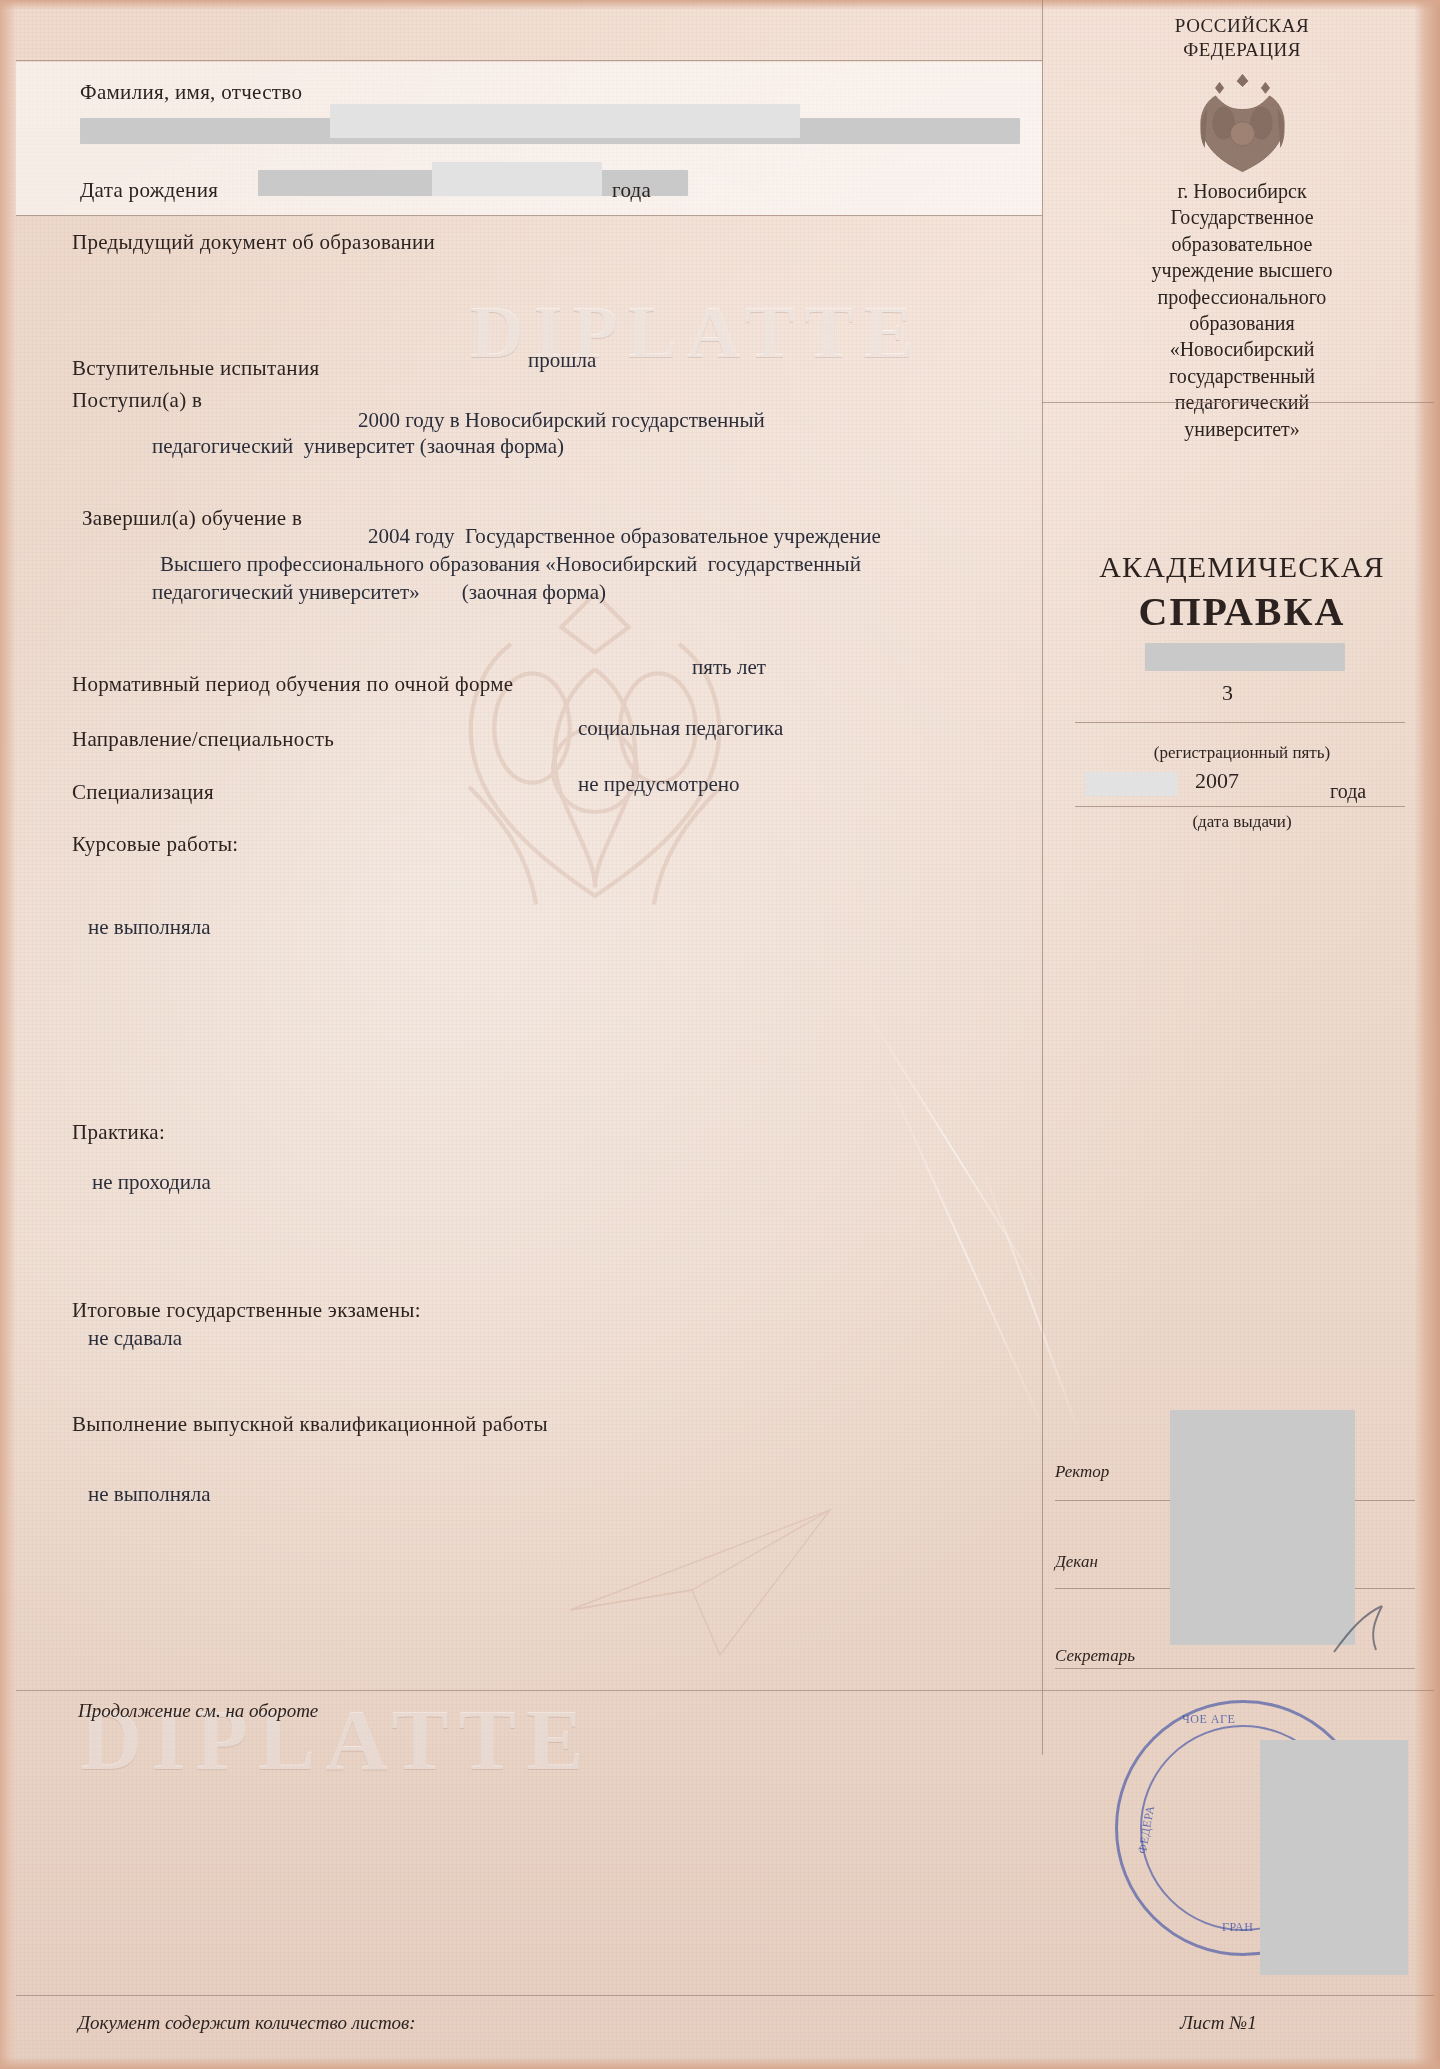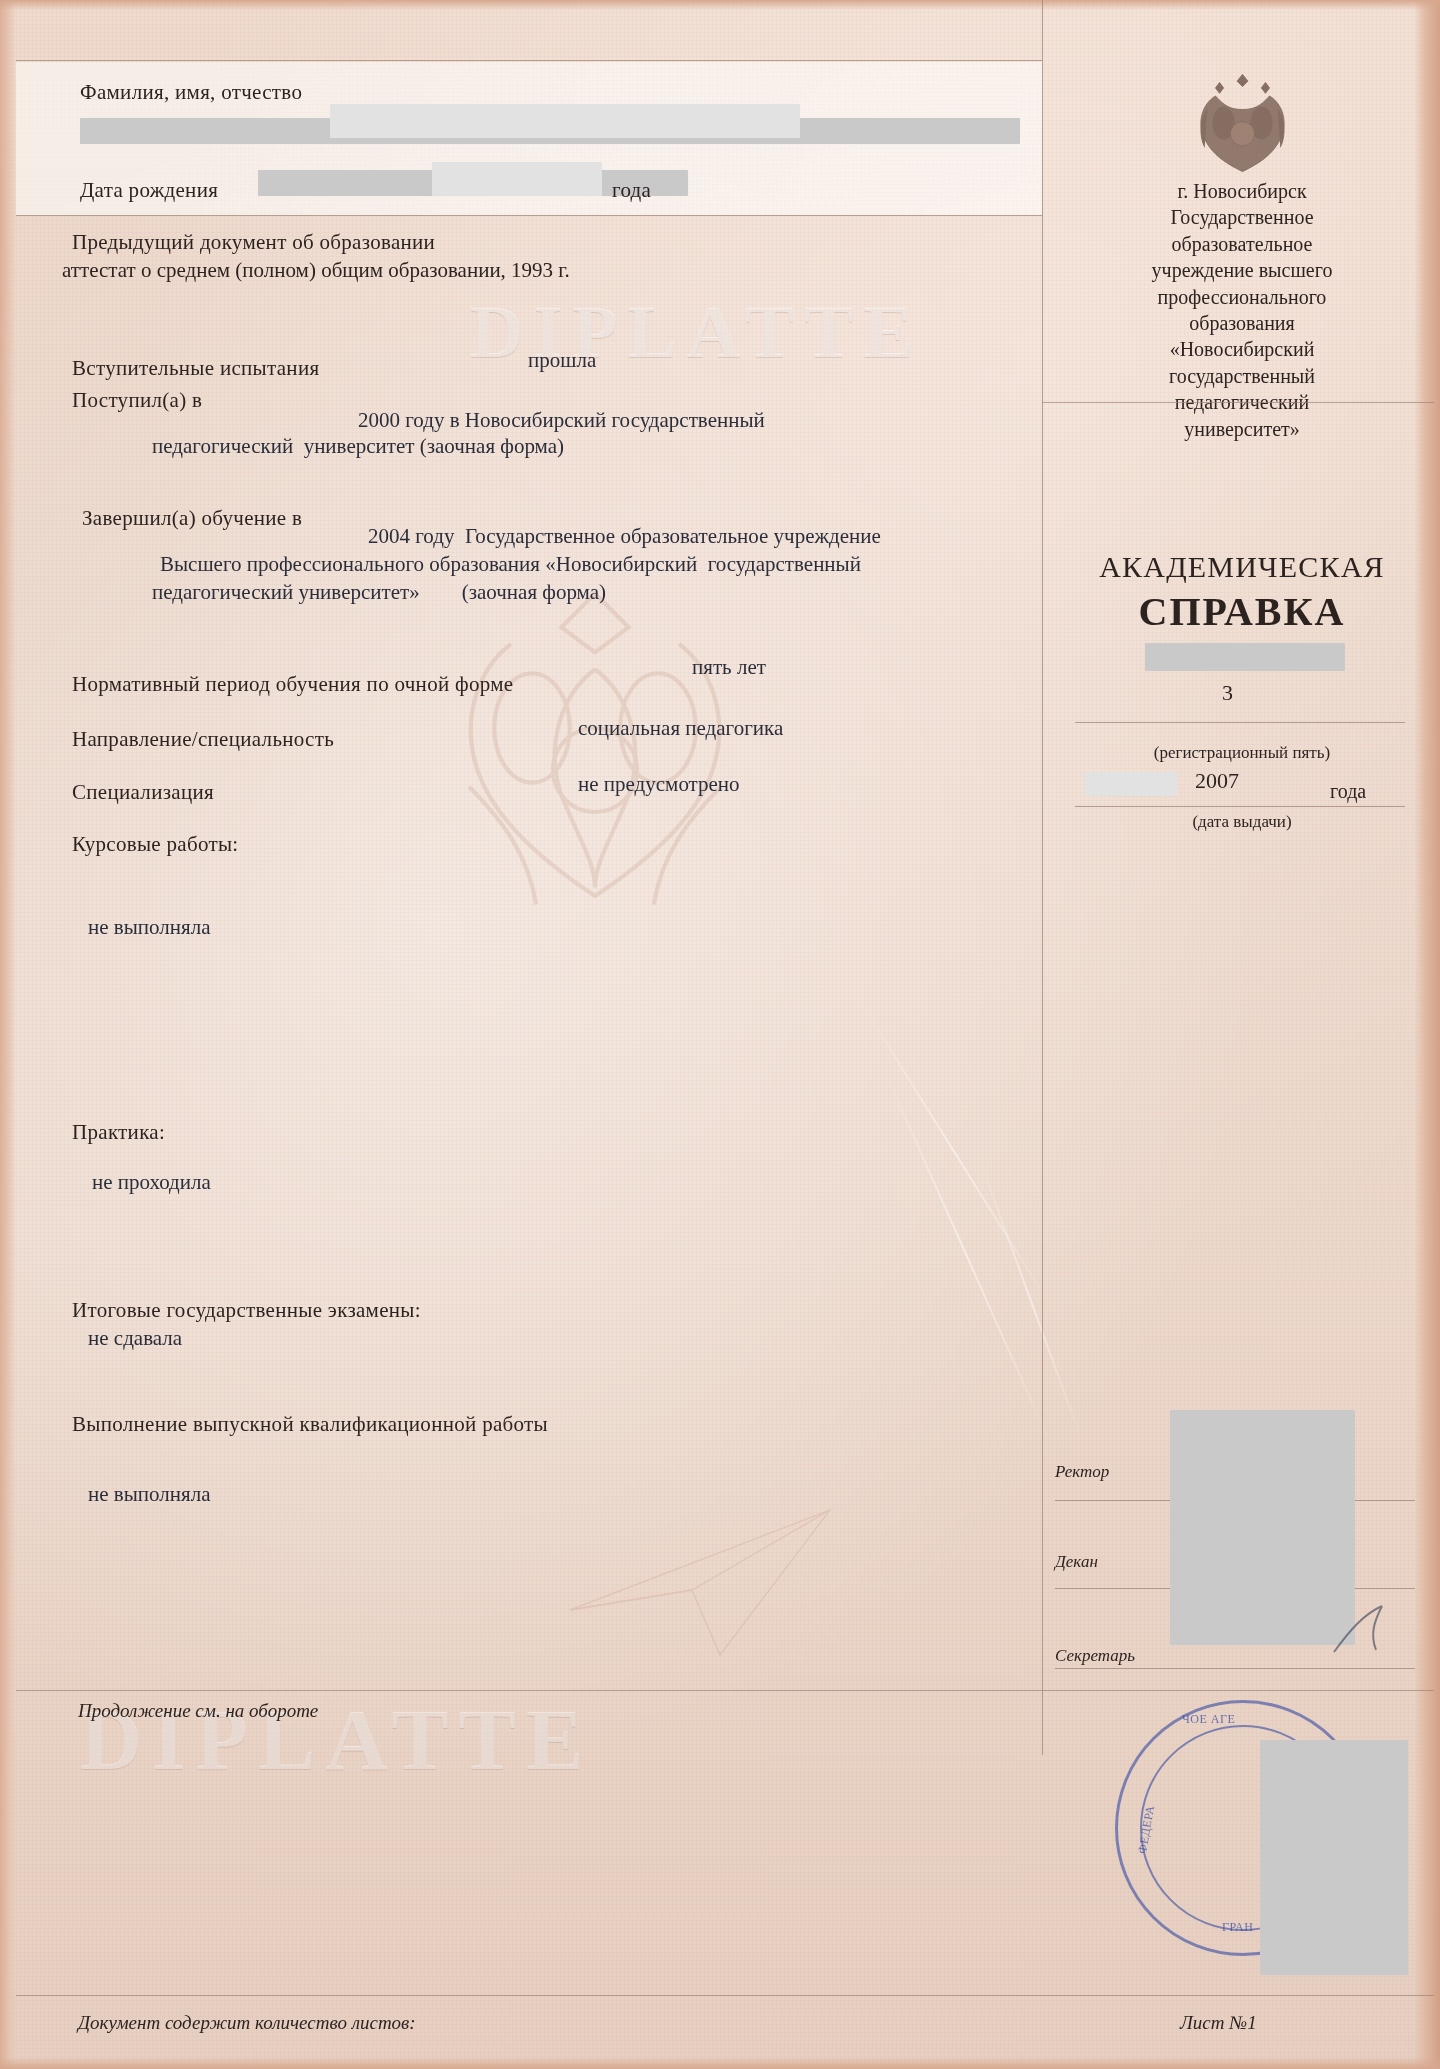--- a/index.html
+++ b/index.html
@@ -221,20 +221,24 @@
   <div class="edge-top"></div>
   <div class="edge-bottom"></div>
 
   <div class="vrule"></div>
   <div class="hline" style="left:16px; top:60px; width:1026px;"></div>
   <div class="hline" style="left:16px; top:215px; width:1026px;"></div>
   <div class="hline" style="left:16px; top:1690px; width:1418px;"></div>
   <div class="hline" style="left:16px; top:1995px; width:1418px;"></div>
   <div class="hline" style="left:1042px; top:1690px; width:0px;"></div>
 
+  <div class="rcol rf-title" style="top:14px;">
+    <div>РОССИЙСКАЯ</div>
+    <div>ФЕДЕРАЦИЯ</div>
+  </div>
 
   <svg style="position:absolute; left:1175px; top:68px; width:135px; height:110px; opacity:.8;" viewBox="0 0 100 80">
     <g fill="#6b5246" stroke="#6b5246" stroke-width=".7">
       <path d="M50 4 l4 5 -4 4 -4 -4z"></path>
       <path d="M33 10 l3 4 -3 4 -3 -4z"></path>
       <path d="M67 10 l3 4 -3 4 -3 -4z"></path>
       <path d="M30 20 C20 26 16 40 22 52 C28 64 38 70 50 76 C62 70 72 64 78 52 C84 40 80 26 70 20 C63 28 58 30 50 30 C42 30 37 28 30 20 Z" fill="#7a6053"></path>
       <ellipse cx="36" cy="40" rx="8" ry="12" fill="#6b5246"></ellipse>
       <ellipse cx="64" cy="40" rx="8" ry="12" fill="#6b5246"></ellipse>
       <circle cx="50" cy="48" r="9" fill="#8a6b5c"></circle>
@@ -294,21 +298,20 @@
   <div class="topband"></div>
   <div class="t lbl" style="left:80px; top:80px;">Фамилия, имя, отчество</div>
   <div class="redact" style="left:80px; top:118px; width:940px; height:26px;"></div>
   <div class="redact lighter" style="left:330px; top:104px; width:470px; height:34px;"></div>
   <div class="t lbl" style="left:80px; top:178px;">Дата рождения</div>
   <div class="redact" style="left:258px; top:170px; width:430px; height:26px;"></div>
   <div class="redact lighter" style="left:432px; top:162px; width:170px; height:34px;"></div>
   <div class="t lbl" style="left:612px; top:178px;">года</div>
 
   <div class="t lbl" style="left:72px; top:230px;">Предыдущий документ об образовании</div>
-  <div class="t val" style="left:62px; top:258px;">аттестат о среднем (полном) общим образовании, 1993 г.</div>
 
   <div class="t lbl" style="left:72px; top:356px;">Вступительные испытания</div>
   <div class="t val hand" style="left:528px; top:348px;">прошла</div>
 
   <div class="t lbl" style="left:72px; top:388px;">Поступил(а) в</div>
   <div class="t val hand" style="left:358px; top:408px;">2000 году в Новосибирский государственный</div>
   <div class="t val hand" style="left:152px; top:434px;">педагогический  университет (заочная форма)</div>
 
   <div class="t lbl" style="left:82px; top:506px;">Завершил(а) обучение в</div>
   <div class="t val hand" style="left:368px; top:524px;">2004 году  Государственное образовательное учреждение</div>

